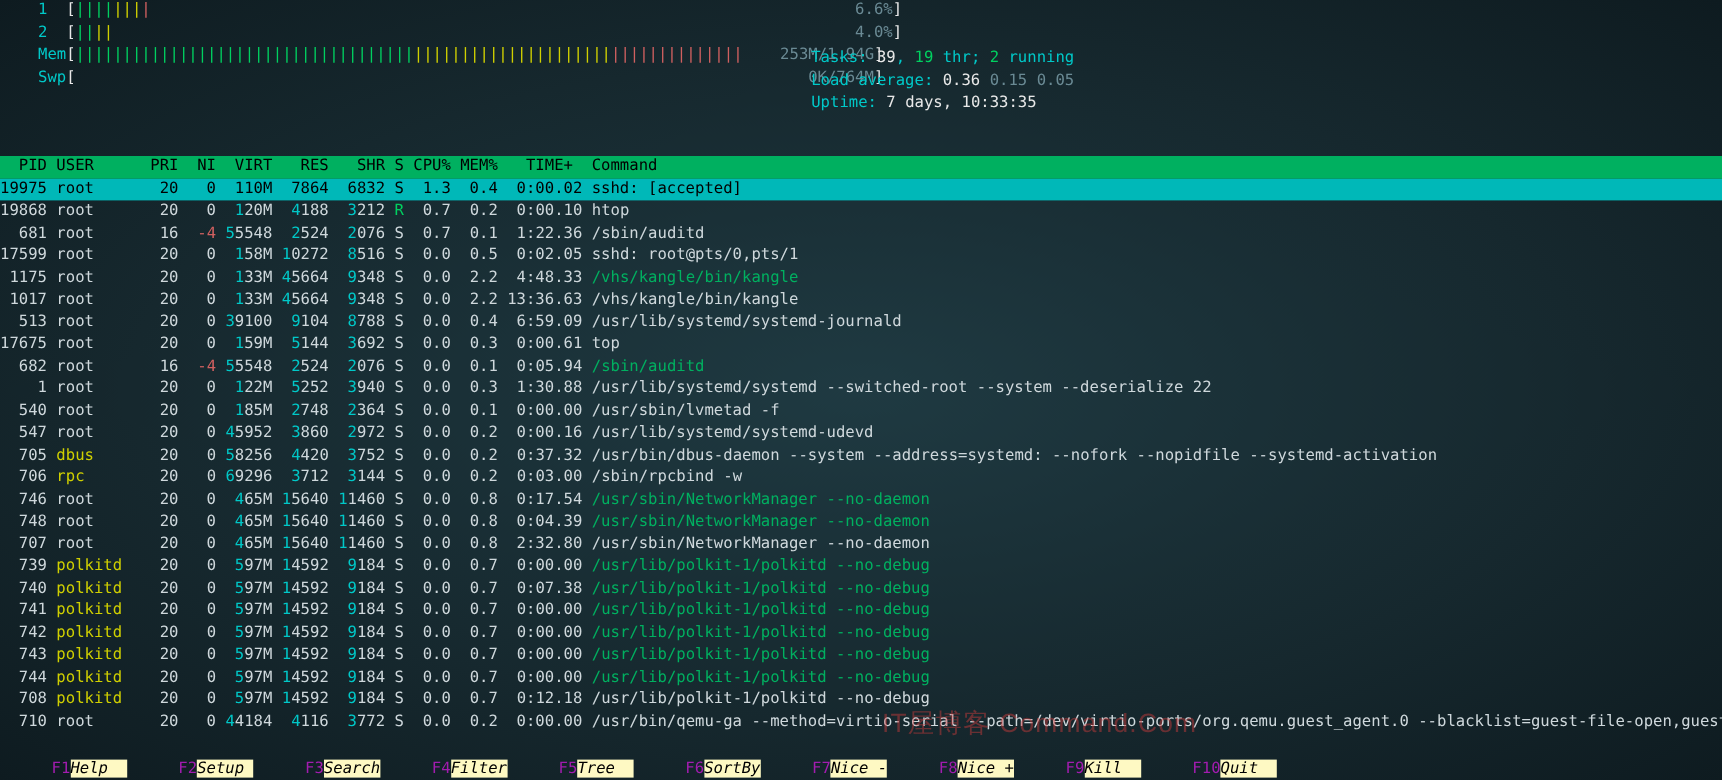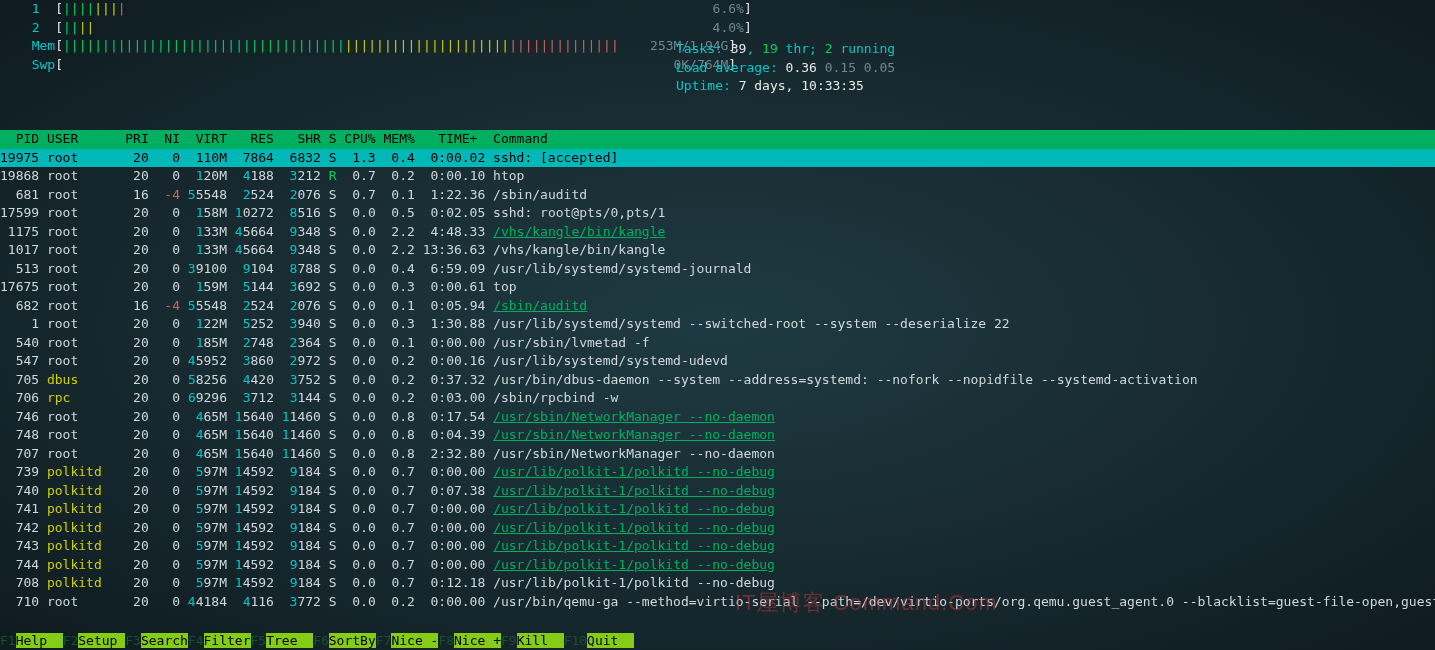--- a/index.html
+++ b/index.html
@@ -16,37 +16,37 @@
     padding: 0 2px;
   }
   .cyan   { color: #00c8c8; }
   .green  { color: #00d060; }
   .yellow { color: #d0d000; }
   .red    { color: #d06060; }
   .white  { color: #e8e8e8; }
   .dim    { color: #6a8a94; }
   .hdr-row { background: #00b060; color: #000; }
   .sel-row { background: #00b8b8; color: #000; }
-  .fbar    { background: #84cc16; color: #000; }
-  .fkey    { color: #14532d; }
+  .fbar    { background: #fef9c3; color: #000; font-style: italic; }
+  .fkey    { color: #a21caf; margin-left: 43px; }
   #meters-right { position: absolute; top: 0; left: 676px; margin-top: 40px; }
   #meters-left  { position: absolute; top: 0; left: 16px; }
   #footer { position: absolute; bottom: 0; left: 0; }
   .watermark {
     position: absolute;
     top: 594px;
     left: 735px;
     color: rgba(210,60,60,0.45);
     font-size: 22px;
     font-family: sans-serif;
     letter-spacing: 1px;
     pointer-events: none;
   }
   .run { color: #00d060; }
-  .highlight-cmd { color: #00b060; text-decoration: underline; }
+  .highlight-cmd { color: #00b060; }
 </style>
 </head>
 <body>
 
 
 
 <div id="meters-left"><div>  <span class="cyan">1  </span><span class="white">[</span><span class="green">|</span><span class="green">|</span><span class="green">|</span><span class="green">|</span><span class="yellow">|</span><span class="yellow">|</span><span class="yellow">|</span><span class="red">|</span>                                                                           <span class="dim">6</span><span class="dim">.</span><span class="dim">6</span><span class="dim">%</span><span class="white">]</span></div><div>  <span class="cyan">2  </span><span class="white">[</span><span class="green">|</span><span class="green">|</span><span class="yellow">|</span><span class="yellow">|</span>                                                                               <span class="dim">4</span><span class="dim">.</span><span class="dim">0</span><span class="dim">%</span><span class="white">]</span></div><div>  <span class="cyan">Mem</span><span class="white">[</span><span class="green">|</span><span class="green">|</span><span class="green">|</span><span class="green">|</span><span class="green">|</span><span class="green">|</span><span class="green">|</span><span class="green">|</span><span class="green">|</span><span class="green">|</span><span class="green">|</span><span class="green">|</span><span class="green">|</span><span class="green">|</span><span class="green">|</span><span class="green">|</span><span class="green">|</span><span class="green">|</span><span class="green">|</span><span class="green">|</span><span class="green">|</span><span class="green">|</span><span class="green">|</span><span class="green">|</span><span class="green">|</span><span class="green">|</span><span class="green">|</span><span class="green">|</span><span class="green">|</span><span class="green">|</span><span class="green">|</span><span class="green">|</span><span class="green">|</span><span class="green">|</span><span class="green">|</span><span class="green">|</span><span class="yellow">|</span><span class="yellow">|</span><span class="yellow">|</span><span class="yellow">|</span><span class="yellow">|</span><span class="yellow">|</span><span class="yellow">|</span><span class="yellow">|</span><span class="yellow">|</span><span class="yellow">|</span><span class="yellow">|</span><span class="yellow">|</span><span class="yellow">|</span><span class="yellow">|</span><span class="yellow">|</span><span class="yellow">|</span><span class="yellow">|</span><span class="yellow">|</span><span class="yellow">|</span><span class="yellow">|</span><span class="yellow">|</span><span class="red">|</span><span class="red">|</span><span class="red">|</span><span class="red">|</span><span class="red">|</span><span class="red">|</span><span class="red">|</span><span class="red">|</span><span class="red">|</span><span class="red">|</span><span class="red">|</span><span class="red">|</span><span class="red">|</span><span class="red">|</span>    <span class="dim">2</span><span class="dim">5</span><span class="dim">3</span><span class="dim">M</span><span class="dim">/</span><span class="dim">1</span><span class="dim">.</span><span class="dim">9</span><span class="dim">4</span><span class="dim">G</span><span class="white">]</span></div><div>  <span class="cyan">Swp</span><span class="white">[</span>                                                                              <span class="dim">0</span><span class="dim">K</span><span class="dim">/</span><span class="dim">7</span><span class="dim">6</span><span class="dim">4</span><span class="dim">M</span><span class="white">]</span></div></div>
 <div id="meters-right"><div><span class="cyan">Tasks: </span><span class="white">39</span><span class="cyan">, </span><span class="green">19</span><span class="cyan"> thr; </span><span class="green">2</span><span class="cyan"> running</span></div><div><span class="cyan">Load average: </span><span class="white">0.36</span> <span class="dim">0.15</span> <span class="dim">0.05</span></div><div><span class="cyan">Uptime: </span><span class="white">7 days, 10:33:35</span></div></div>
 <div id="process-area" style="position:absolute; top:130px; left:0;"><div class="hdr-row">  PID USER      PRI  NI  VIRT   RES   SHR S CPU% MEM%   TIME+  Command        </div><div class="sel-row">19975 root       20   0  110M  7864  6832 S  1.3  0.4  0:00.02 sshd: [accepted]</div><div>19868 root       20   0  <span class="cyan">1</span>20M  <span class="cyan">4</span>188  <span class="cyan">3</span>212<span class="run"> R </span> 0.7  0.2  0:00.10 htop</div><div>  681 root       16<span class="red">  -4</span> <span class="cyan">5</span>5548  <span class="cyan">2</span>524  <span class="cyan">2</span>076 S  0.7  0.1  1:22.36 /sbin/auditd</div><div>17599 root       20   0  <span class="cyan">1</span>58M <span class="cyan">1</span>0272  <span class="cyan">8</span>516 S  0.0  0.5  0:02.05 sshd: root@pts/0,pts/1</div><div> 1175 root       20   0  <span class="cyan">1</span>33M <span class="cyan">4</span>5664  <span class="cyan">9</span>348 S  0.0  2.2  4:48.33 <span class="highlight-cmd">/vhs/kangle/bin/kangle</span></div><div> 1017 root       20   0  <span class="cyan">1</span>33M <span class="cyan">4</span>5664  <span class="cyan">9</span>348 S  0.0  2.2 13:36.63 /vhs/kangle/bin/kangle</div><div>  513 root       20   0 <span class="cyan">3</span>9100  <span class="cyan">9</span>104  <span class="cyan">8</span>788 S  0.0  0.4  6:59.09 /usr/lib/systemd/systemd-journald</div><div>17675 root       20   0  <span class="cyan">1</span>59M  <span class="cyan">5</span>144  <span class="cyan">3</span>692 S  0.0  0.3  0:00.61 top</div><div>  682 root       16<span class="red">  -4</span> <span class="cyan">5</span>5548  <span class="cyan">2</span>524  <span class="cyan">2</span>076 S  0.0  0.1  0:05.94 <span class="highlight-cmd">/sbin/auditd</span></div><div>    1 root       20   0  <span class="cyan">1</span>22M  <span class="cyan">5</span>252  <span class="cyan">3</span>940 S  0.0  0.3  1:30.88 /usr/lib/systemd/systemd --switched-root --system --deserialize 22</div><div>  540 root       20   0  <span class="cyan">1</span>85M  <span class="cyan">2</span>748  <span class="cyan">2</span>364 S  0.0  0.1  0:00.00 /usr/sbin/lvmetad -f</div><div>  547 root       20   0 <span class="cyan">4</span>5952  <span class="cyan">3</span>860  <span class="cyan">2</span>972 S  0.0  0.2  0:00.16 /usr/lib/systemd/systemd-udevd</div><div>  705 <span class="yellow">dbus     </span>  20   0 <span class="cyan">5</span>8256  <span class="cyan">4</span>420  <span class="cyan">3</span>752 S  0.0  0.2  0:37.32 /usr/bin/dbus-daemon --system --address=systemd: --nofork --nopidfile --systemd-activation</div><div>  706 <span class="yellow">rpc      </span>  20   0 <span class="cyan">6</span>9296  <span class="cyan">3</span>712  <span class="cyan">3</span>144 S  0.0  0.2  0:03.00 /sbin/rpcbind -w</div><div>  746 root       20   0  <span class="cyan">4</span>65M <span class="cyan">1</span>5640 <span class="cyan">1</span>1460 S  0.0  0.8  0:17.54 <span class="highlight-cmd">/usr/sbin/NetworkManager --no-daemon</span></div><div>  748 root       20   0  <span class="cyan">4</span>65M <span class="cyan">1</span>5640 <span class="cyan">1</span>1460 S  0.0  0.8  0:04.39 <span class="highlight-cmd">/usr/sbin/NetworkManager --no-daemon</span></div><div>  707 root       20   0  <span class="cyan">4</span>65M <span class="cyan">1</span>5640 <span class="cyan">1</span>1460 S  0.0  0.8  2:32.80 /usr/sbin/NetworkManager --no-daemon</div><div>  739 <span class="yellow">polkitd  </span>  20   0  <span class="cyan">5</span>97M <span class="cyan">1</span>4592  <span class="cyan">9</span>184 S  0.0  0.7  0:00.00 <span class="highlight-cmd">/usr/lib/polkit-1/polkitd --no-debug</span></div><div>  740 <span class="yellow">polkitd  </span>  20   0  <span class="cyan">5</span>97M <span class="cyan">1</span>4592  <span class="cyan">9</span>184 S  0.0  0.7  0:07.38 <span class="highlight-cmd">/usr/lib/polkit-1/polkitd --no-debug</span></div><div>  741 <span class="yellow">polkitd  </span>  20   0  <span class="cyan">5</span>97M <span class="cyan">1</span>4592  <span class="cyan">9</span>184 S  0.0  0.7  0:00.00 <span class="highlight-cmd">/usr/lib/polkit-1/polkitd --no-debug</span></div><div>  742 <span class="yellow">polkitd  </span>  20   0  <span class="cyan">5</span>97M <span class="cyan">1</span>4592  <span class="cyan">9</span>184 S  0.0  0.7  0:00.00 <span class="highlight-cmd">/usr/lib/polkit-1/polkitd --no-debug</span></div><div>  743 <span class="yellow">polkitd  </span>  20   0  <span class="cyan">5</span>97M <span class="cyan">1</span>4592  <span class="cyan">9</span>184 S  0.0  0.7  0:00.00 <span class="highlight-cmd">/usr/lib/polkit-1/polkitd --no-debug</span></div><div>  744 <span class="yellow">polkitd  </span>  20   0  <span class="cyan">5</span>97M <span class="cyan">1</span>4592  <span class="cyan">9</span>184 S  0.0  0.7  0:00.00 <span class="highlight-cmd">/usr/lib/polkit-1/polkitd --no-debug</span></div><div>  708 <span class="yellow">polkitd  </span>  20   0  <span class="cyan">5</span>97M <span class="cyan">1</span>4592  <span class="cyan">9</span>184 S  0.0  0.7  0:12.18 /usr/lib/polkit-1/polkitd --no-debug</div><div>  710 root       20   0 <span class="cyan">4</span>4184  <span class="cyan">4</span>116  <span class="cyan">3</span>772 S  0.0  0.2  0:00.00 /usr/bin/qemu-ga --method=virtio-serial --path=/dev/virtio-ports/org.qemu.guest_agent.0 --blacklist=guest-file-open,guest-file-close,guest</div></div>
 <div id="footer"><span class="fkey">F1</span><span class="fbar">Help  </span><span class="fkey">F2</span><span class="fbar">Setup </span><span class="fkey">F3</span><span class="fbar">Search</span><span class="fkey">F4</span><span class="fbar">Filter</span><span class="fkey">F5</span><span class="fbar">Tree  </span><span class="fkey">F6</span><span class="fbar">SortBy</span><span class="fkey">F7</span><span class="fbar">Nice -</span><span class="fkey">F8</span><span class="fbar">Nice +</span><span class="fkey">F9</span><span class="fbar">Kill  </span><span class="fkey">F10</span><span class="fbar">Quit  </span></div>

